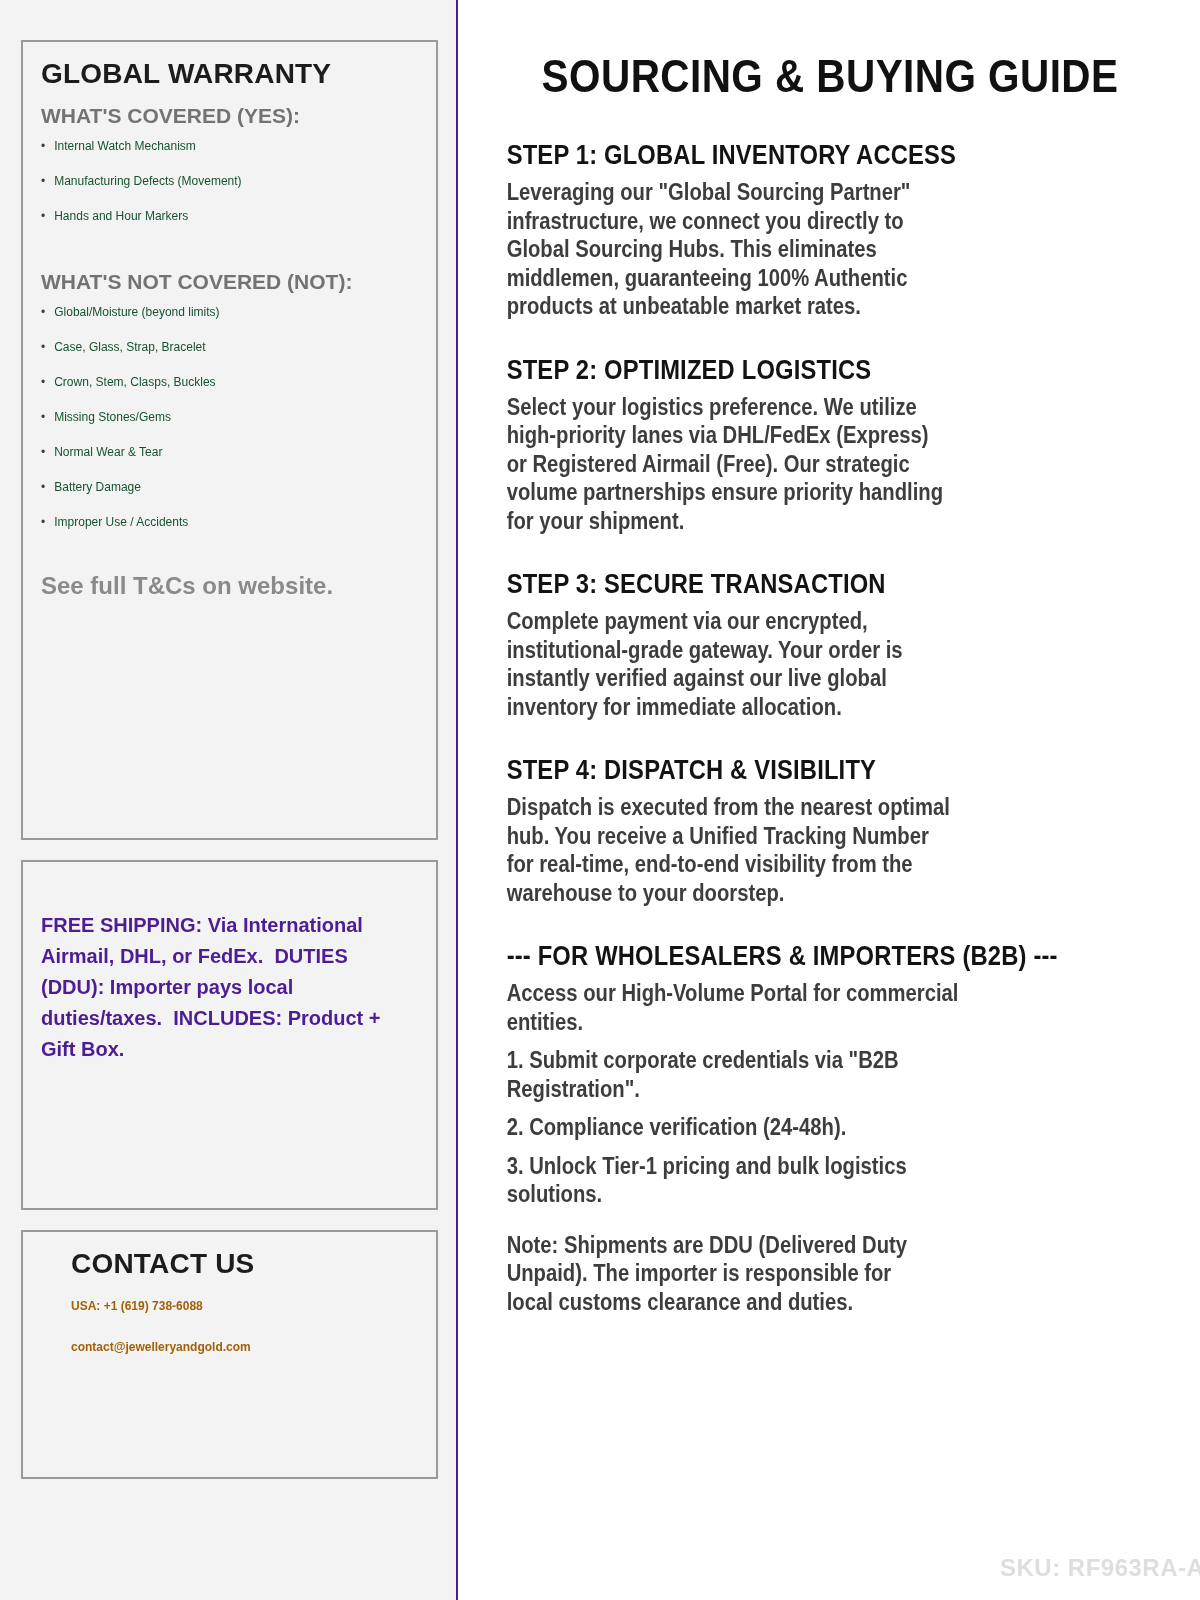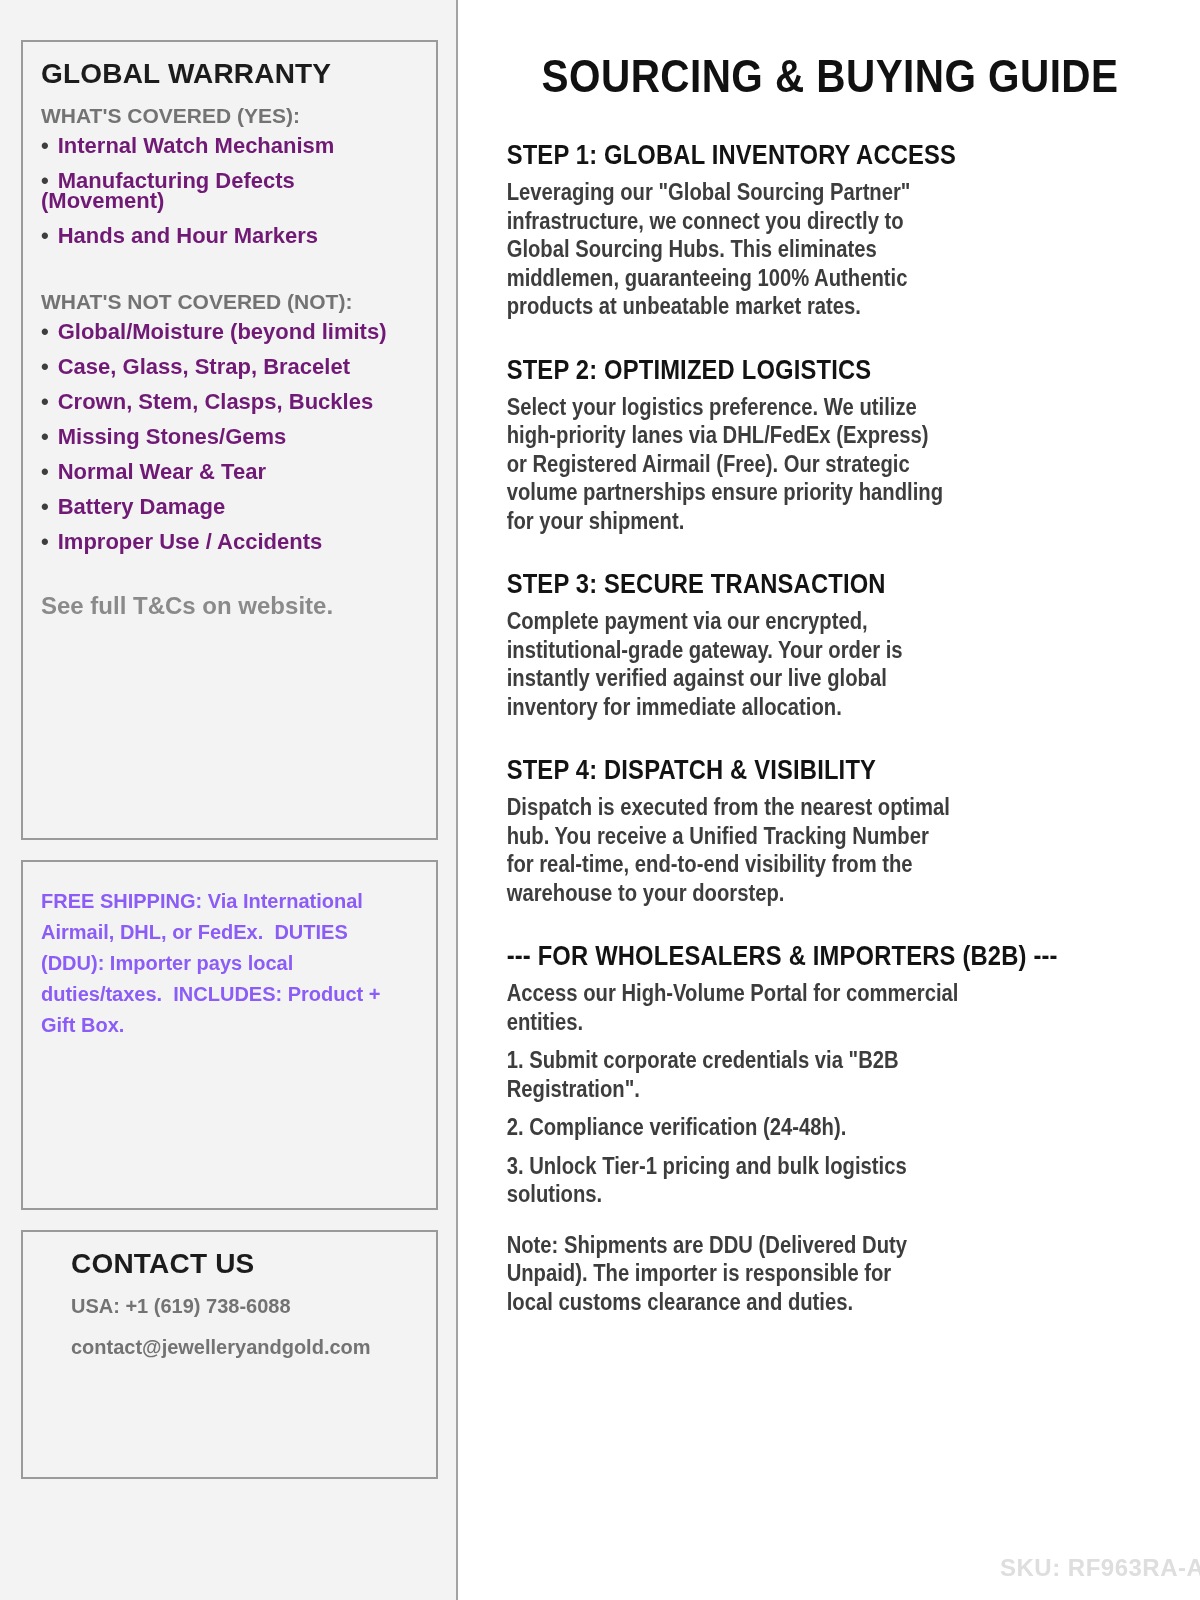--- a/index.html
+++ b/index.html
@@ -3,51 +3,51 @@
 <meta charset="utf-8">
 <style>
   html,body{margin:0;padding:0;background:#fff;}
   .page{
     position:relative;width:1200px;height:1600px;overflow:hidden;
     background:#ffffff;font-family:"Liberation Sans",sans-serif;
   }
   
   .left-col{
     position:absolute;left:0;top:0;width:458px;height:1600px;
-    background:#f3f3f4;border-right:2px solid #a3a3a3;box-sizing:border-box;
+    background:#f3f3f4;border-right:2px solid #4c1d95;box-sizing:border-box;
   }
   .panel{
     position:absolute;left:21px;width:417px;box-sizing:border-box;
     border:2px solid #9a9a9a;padding:16px 18px;background:transparent;
   }
   .panel-warranty{top:40px;height:800px;}
   .panel-terms{top:860px;height:350px;}
   .panel-contact{top:1230px;height:249px;padding-left:48px;}
   .panel h2{
     margin:0 0 10px 0;font-size:28px;font-weight:bold;color:#1c1c1c;
     letter-spacing:0.2px;
   }
   .subhead{
     margin:14px 0 6px 0;font-size:21px;font-weight:bold;color:#737373;
   }
   .subhead.second{margin-top:44px;}
   ul.plain{list-style:none;margin:8px 0 0 0;padding:0;}
   ul.plain li{
-    font-size:22px;font-weight:bold;color:#701a75;margin:0 0 15px 0;line-height:20px;
+    font-size:12px;font-weight:normal;color:#14532d;margin:0 0 15px 0;line-height:20px;
   }
   ul.plain li::before{content:"\2022";margin-right:9px;color:#3e3e3e;}
   .tandc-note{
     margin-top:40px;font-size:24px;font-weight:bold;color:#8a8a8a;
   }
   .terms-body{
-    margin:8px 0 0 0;font-size:20px;font-weight:bold;color:#8b5cf6;
+    margin:32px 0 0 0;font-size:20px;font-weight:bold;color:#4c1d95;
     line-height:31px;white-space:pre-wrap;
   }
   .contact-line{
-    margin:0 0 20px 0;font-size:20px;font-weight:bold;color:#737373;line-height:21px;
+    margin:0 0 20px 0;font-size:12px;font-weight:bold;color:#a16207;line-height:21px;
   }
   .contact-line.first{margin-top:16px;}
   
   .main-col{
     position:absolute;left:460px;top:0;width:740px;height:1424px;overflow:hidden;
     background:#ffffff;
   }
   .main-inner{
     width:841px;transform:scaleX(0.88);transform-origin:top left;
   }

